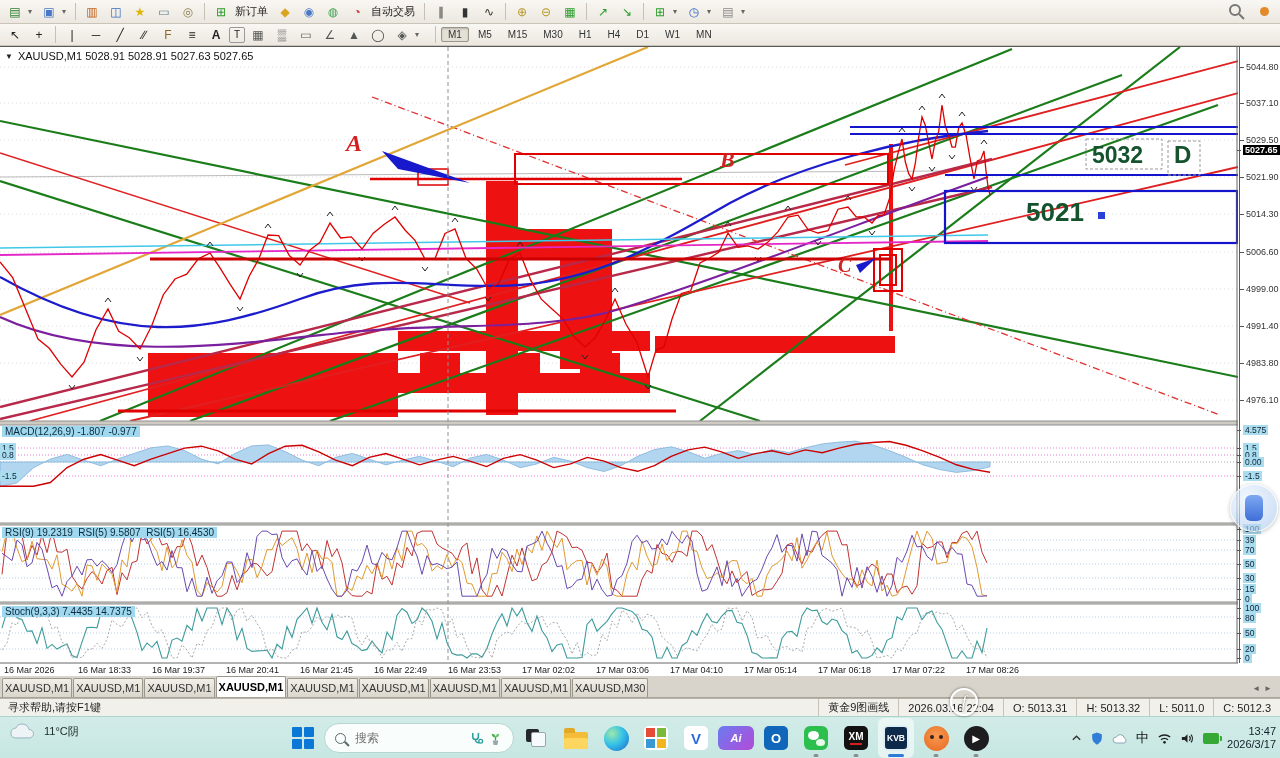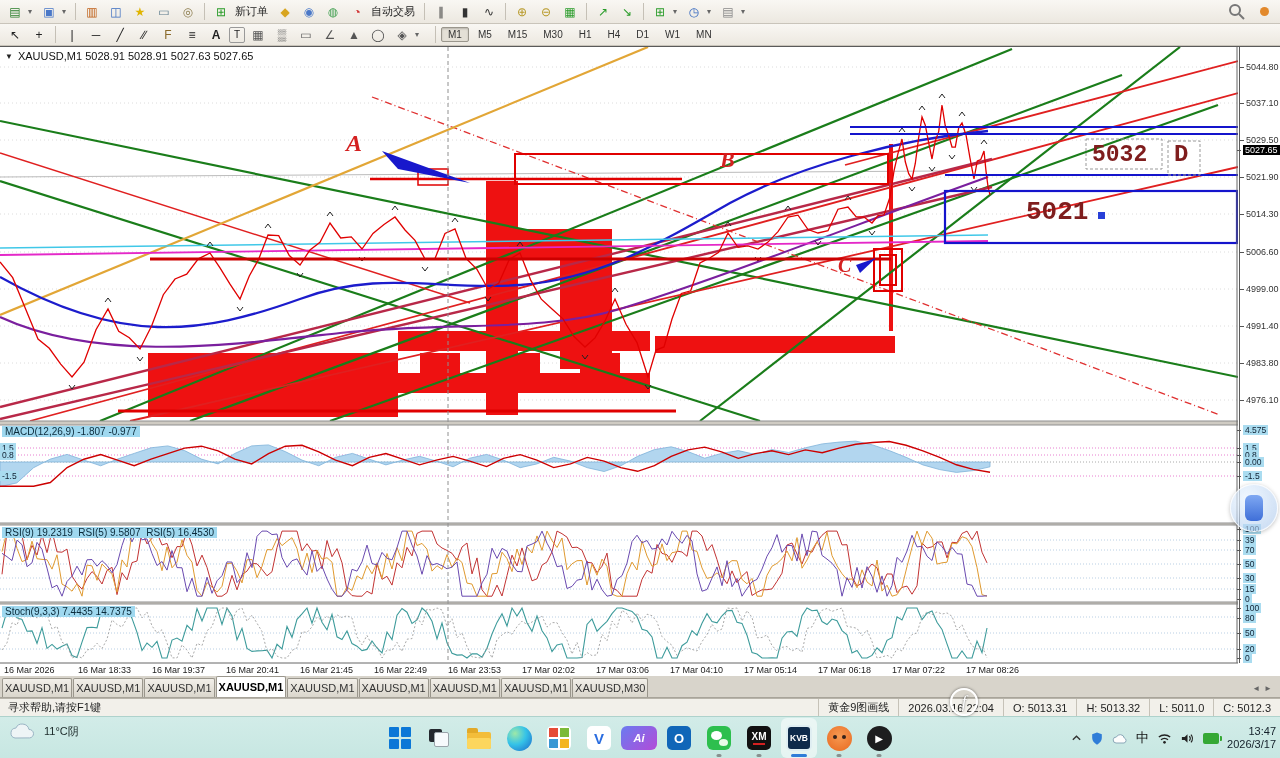--- a/index.html
+++ b/index.html
@@ -18,28 +18,28 @@
   .tfbtn.active{background:#e4e0d6;border-color:#9a968c;box-shadow:inset 0 1px 2px rgba(0,0,0,.2);}
   
   .chart{position:relative;width:1280px;height:630px;background:#fff;border-top:1px solid #5a5a5a;box-sizing:border-box;overflow:hidden;}
   #chart-svg{position:absolute;left:0;top:0;}
   .ctitle{position:absolute;left:5px;top:3px;font-size:11px;color:#111;z-index:3;display:flex;gap:5px;align-items:center;}
   .ctitle .tri{font-size:8px;color:#222;}
   .ilabel{position:absolute;left:2px;background:#9fd8ef;color:#0a2a3a;font-size:10px;padding:0 3px;z-index:3;white-space:pre;}
   .lvl{position:absolute;left:0;transform:translateY(-50%);background:#aadcf0;color:#123;font-size:8.5px;padding:0 2px;z-index:3;}
   .ann{position:absolute;z-index:4;font-weight:700;line-height:1;}
   .ann.red{color:#d42020;font-family:"Liberation Serif",serif;font-style:italic;}
-  .ann.blue{color:#7f1d1d;font-family:Liberation Mono, monospace;}
+  .ann.blue{color:#14532d;}
   .bludot{position:absolute;width:7px;height:7px;background:#2840d8;z-index:4;}
   .timebar{position:absolute;left:0;top:617px;width:1238px;height:13px;background:#fff;z-index:2;}
   .timebar span{position:absolute;top:1px;font-size:9px;color:#222;white-space:nowrap;}
   .paxis{position:absolute;left:1239px;top:0;width:41px;height:616px;background:#fff;border-left:1px solid #5a5a5a;z-index:2;}
   .paxis .t{position:absolute;left:6px;transform:translateY(-50%);font-size:9px;color:#333;white-space:nowrap;}
   .paxis .t::before{content:"";position:absolute;left:-6px;top:50%;width:4px;height:1px;background:#555;}
-  .paxis .cur{background:#000;color:#fff;padding:0 2px;left:3px;}
+  .paxis .cur{background:#000;color:#fff;padding:0 2px;left:3px;font-weight:bold;}
   .paxis .ind{background:#aadcf0;color:#123;padding:0 2px;left:3px;font-size:8.5px;}
   
   .tabbar{height:22px;background:#d8d4cb;border-bottom:1px solid #a8a49a;display:flex;align-items:flex-end;padding:0 2px;box-sizing:border-box;}
   .tab{height:18px;display:flex;align-items:center;padding:0 2px;font-size:11px;color:#333;
        background:linear-gradient(#f2efe9,#dad6cc);border:1px solid #9a968c;border-bottom:none;margin-right:1px;border-radius:2px 2px 0 0;}
   .tab.active{background:#fff;font-weight:700;height:20px;color:#000;}
   .tabnav{margin-left:auto;display:flex;gap:4px;font-size:8px;color:#666;padding:0 6px 4px 0;}
   
   .status{height:18px;background:#f2f0ea;border-top:1px solid #b8b4aa;display:flex;align-items:center;font-size:11px;color:#222;box-sizing:border-box;}
   .status .help{padding:0 8px;margin-right:auto;}
@@ -410,20 +410,37 @@
 
   <div class="tb-center">
     <div class="startbtn">
       <div class="win-logo">
           <i></i>
           <i></i>
           <i></i>
           <i></i>
         </div>
     </div>
+    <div class="searchbox">
+      <span class="mag"></span>
+      <input class="sinput" placeholder="搜索" style="">
+      <span class="sextras">
+        <svg width="15" height="15" viewBox="0 0 16 16">
+          <path d="M4 2v4a3 3 0 0 0 6 0V2" fill="none" stroke="#2a9d9d" stroke-width="1.6"></path>
+          <path d="M7 9v1.5a4 4 0 0 0 4 2" fill="none" stroke="#2a9d9d" stroke-width="1.4"></path>
+          <circle cx="12.5" cy="11" r="2" fill="none" stroke="#2a9d9d" stroke-width="1.4"></circle>
+        </svg>
+        <svg width="15" height="15" viewBox="0 0 16 16">
+          <path d="M5 10h6l-1 5H6z" fill="#9aa7ad"></path>
+          <path d="M8 10V6" stroke="#3fa03f" stroke-width="1.4"></path>
+          <path d="M8 7C8 4 10 3 12 3c0 3-2 4-4 4z" fill="#6cc46c"></path>
+          <path d="M8 7C8 4 6 3 4 3c0 3 2 4 4 4z" fill="#49b249"></path>
+        </svg>
+      </span>
+    </div>
     <div class="app">
         <div class="tview"></div>
       </div>
     <div class="app">
         <div class="folder"></div>
       </div>
     <div class="app">
         <div class="edge"></div>
       </div>
     <div class="app">

